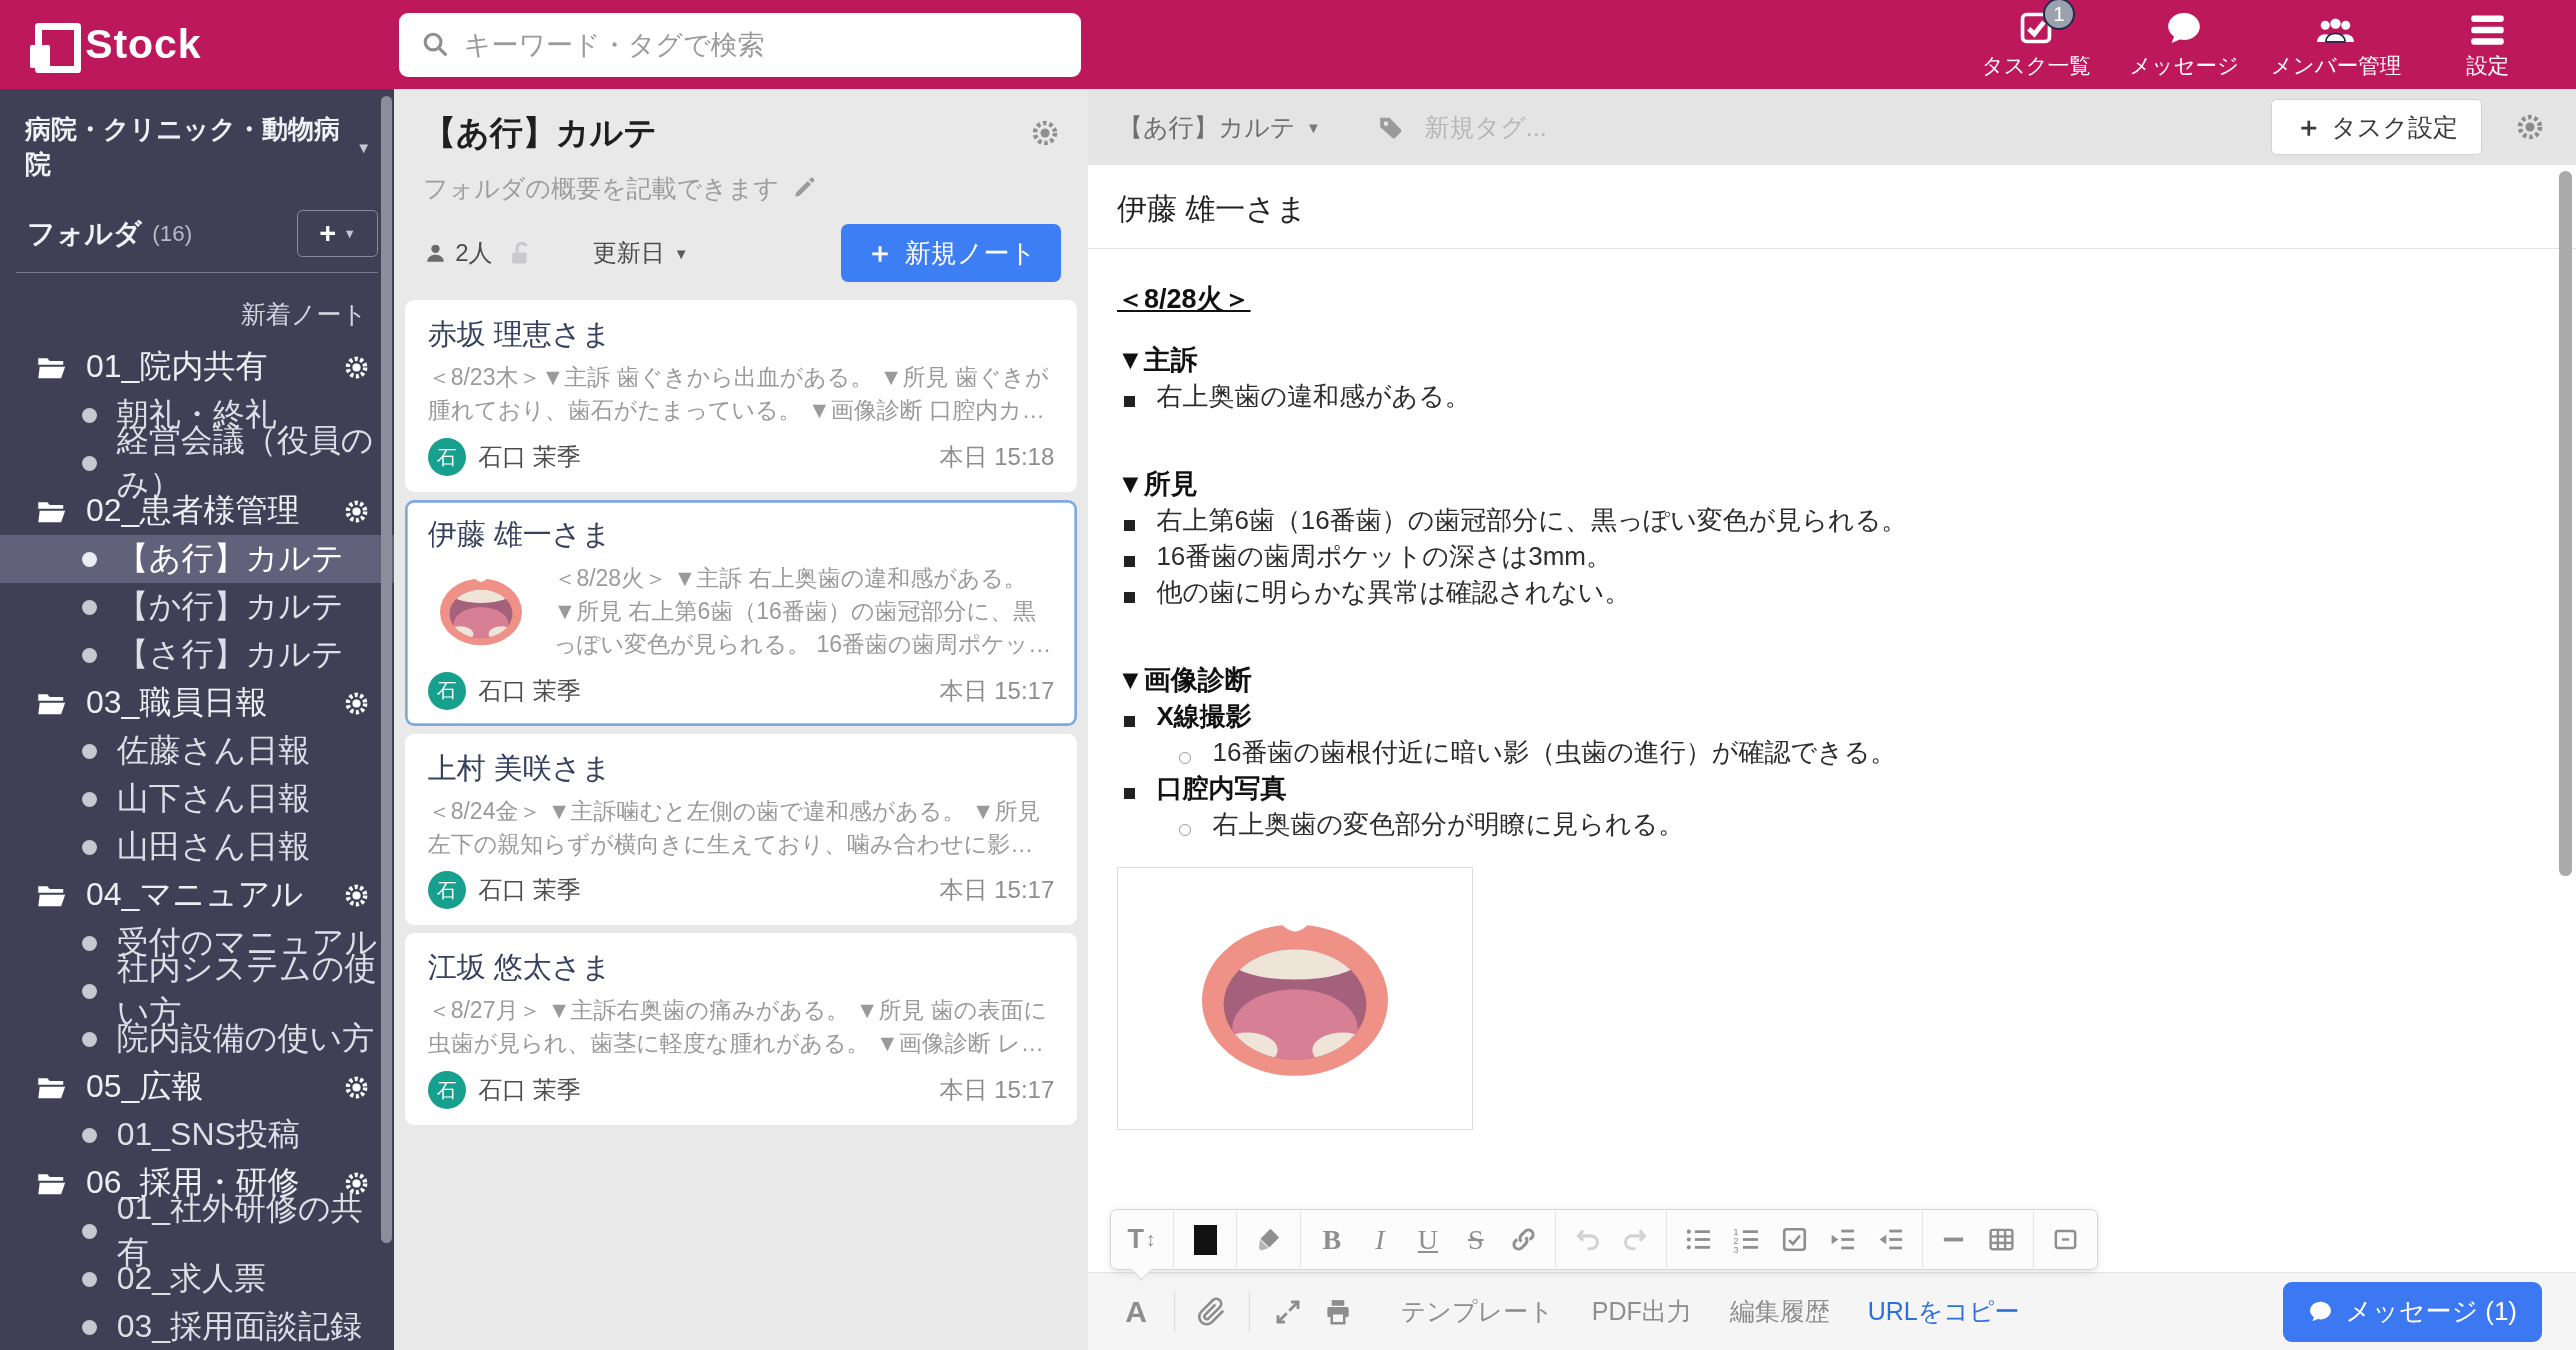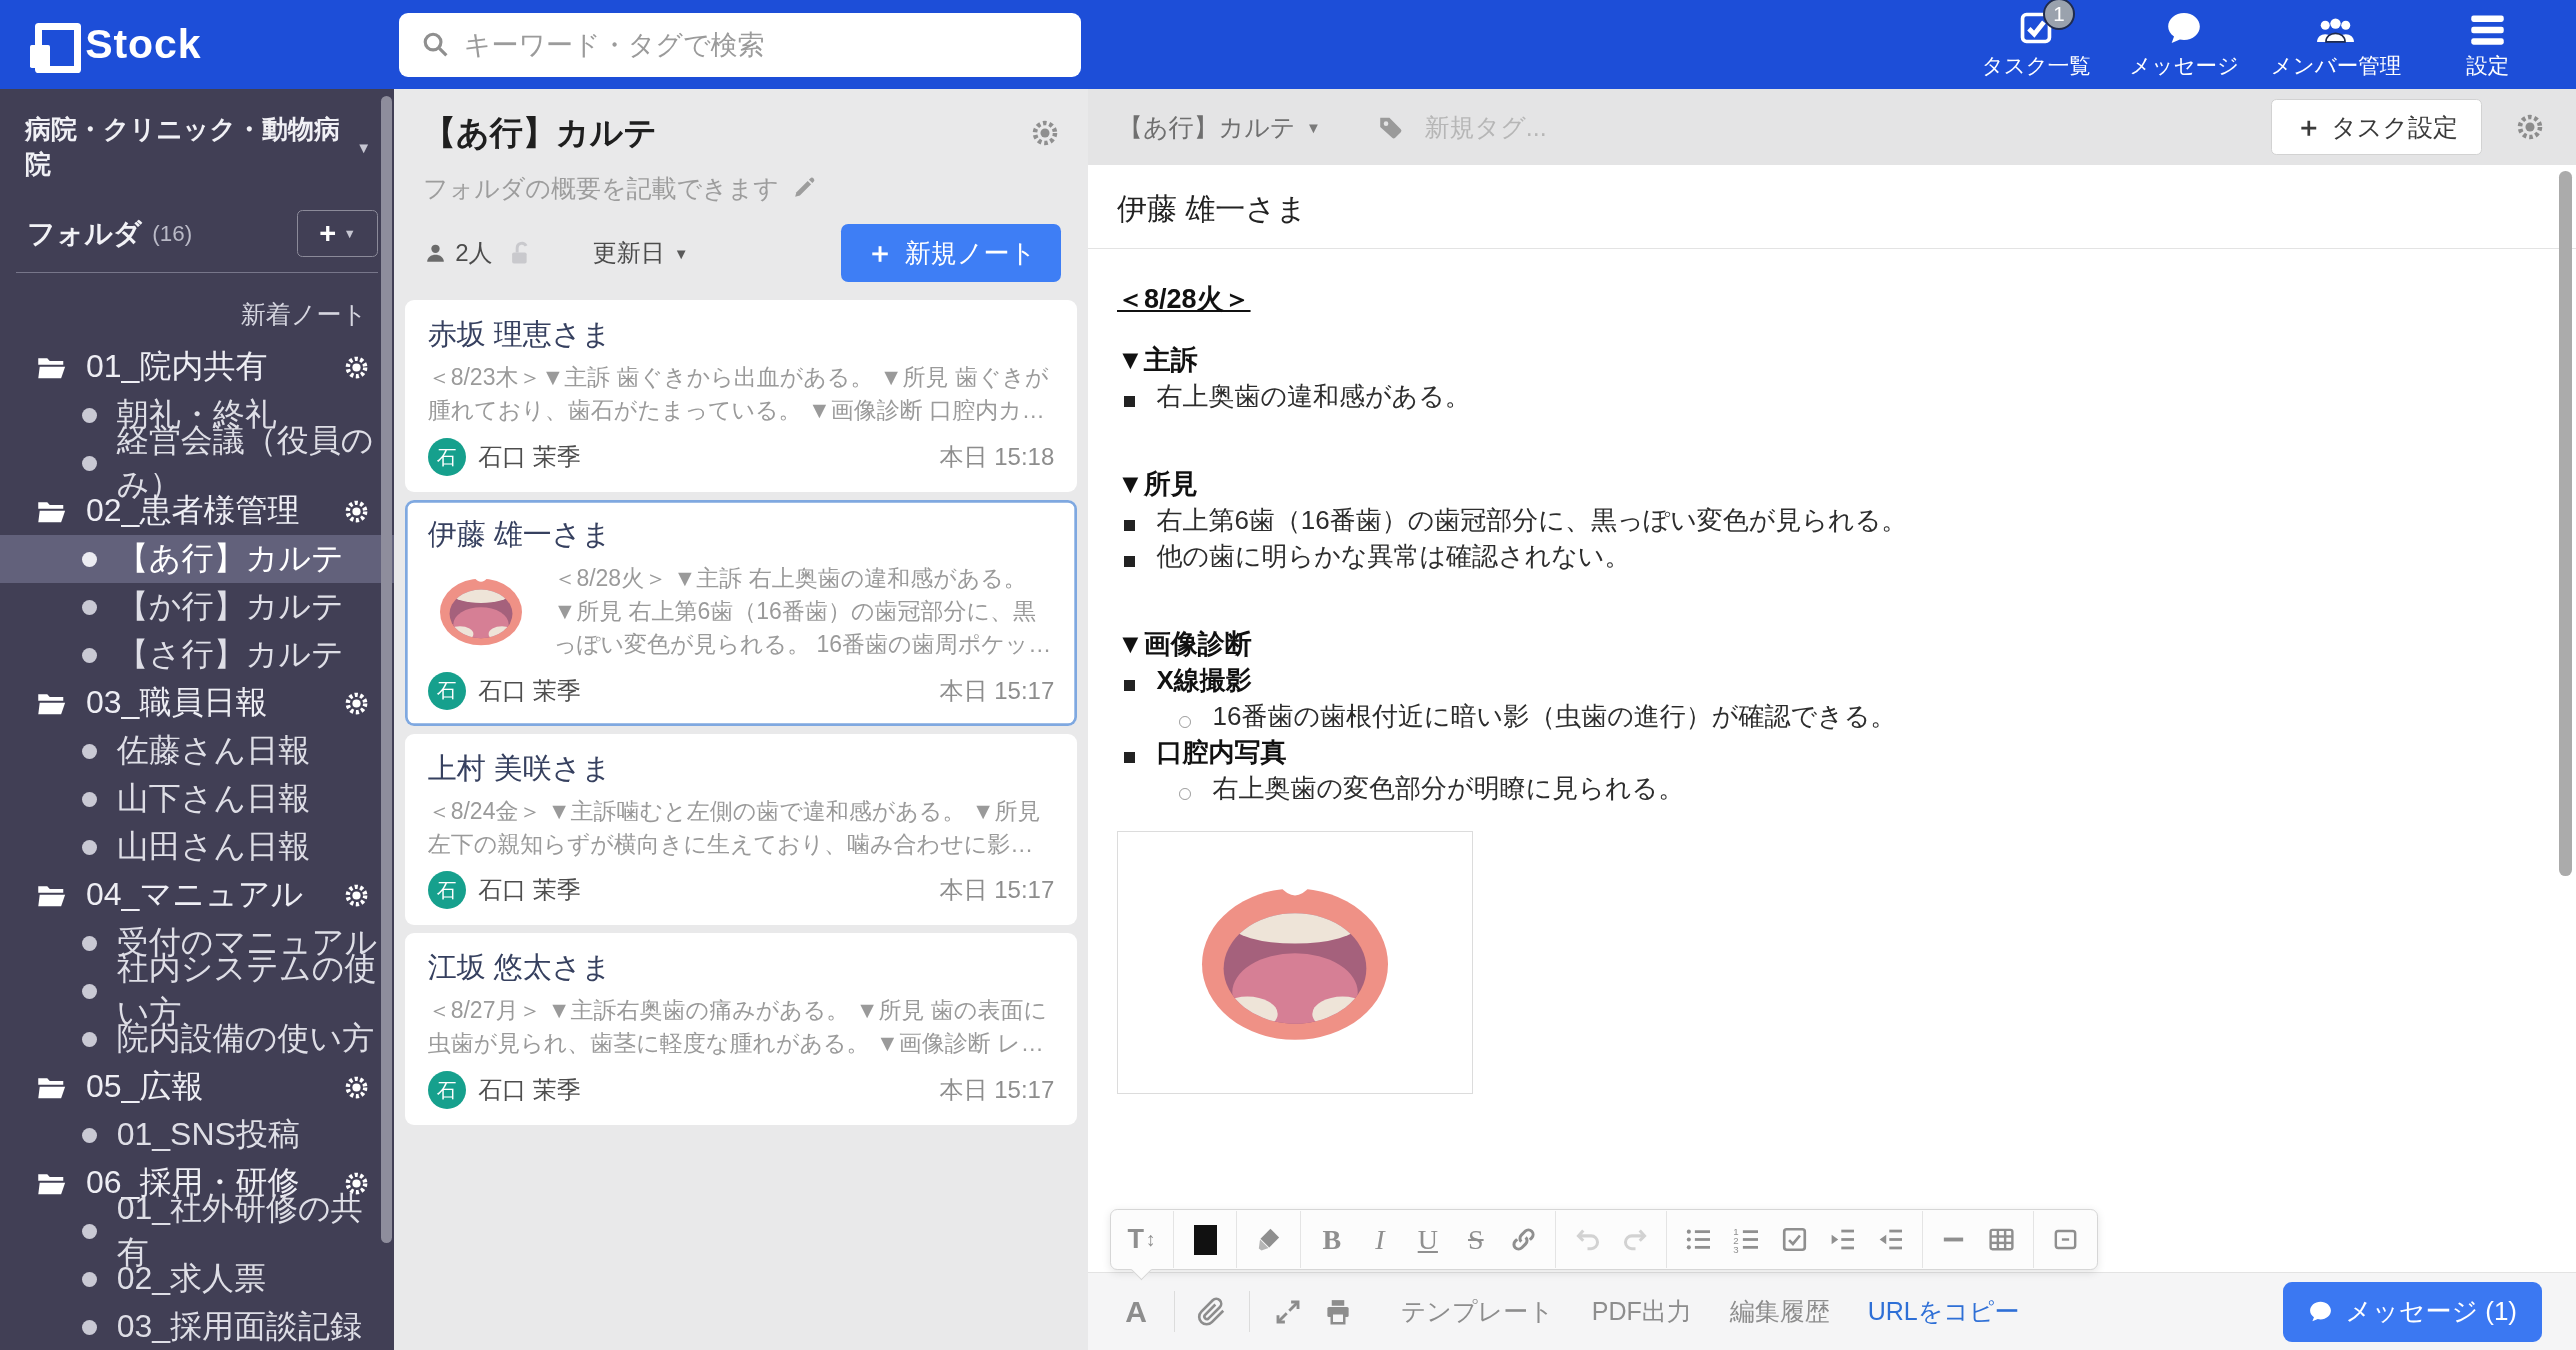--- a/index.html
+++ b/index.html
@@ -2,21 +2,21 @@
 <html style="font-size:14.3px"><head>
 <meta charset="utf-8">
 <style>
   html,body{margin:0;padding:0;background:#fff;}
   body{width:2576px;height:1351px;overflow:hidden;
        font-family:"Liberation Sans","DejaVu Sans",sans-serif;}
   .app{position:relative;width:2576px;height:1351px;overflow:hidden;background:#fff;}
   svg{display:block;}
 
   
-  .topbar{position:absolute;left:0;top:0;width:2576px;height:103px;background:#1d4ed8;}
+  .topbar{position:absolute;left:0;top:0;width:2576px;height:103px;background:#be185d;}
   .logo{position:absolute;left:30px;top:0;height:89px;display:flex;align-items:center;gap:14.3px;cursor:pointer;}
   .logo-mark{width:41px;height:47px;position:relative;display:inline-block;}
   .logo-mark .o{position:absolute;left:5.4px;top:1.8px;width:32px;height:36px;border:7.2px solid #fff;border-radius:3.6px;}
   .logo-mark .f{position:absolute;left:0;bottom:0;width:19.7px;height:23px;background:#fff;border-radius:1.8px;}
   .logo-text{color:#fff;font-size:41px;font-weight:800;letter-spacing:0.9px;}
   .search{position:absolute;left:399px;top:12.5px;width:682px;height:64px;background:#fff;border-radius:9px;
           display:flex;align-items:center;gap:14.3px;padding:0 21.5px;box-sizing:border-box;color:#9b9b9b;font-size:27px;}
   .search .s-ic{width:29px;height:29px;color:#8f8f8f;}
   .topnav{position:absolute;right:14.3px;top:0;height:89px;display:flex;align-items:center;}
   .nav-item{position:relative;min-width:123px;padding:0 12.5px;height:89px;display:flex;flex-direction:column;
@@ -514,20 +514,24 @@
             <span class="tx">右上奥歯の違和感がある。</span>
           </div>
           <div class="b-gap"></div>
           <div class="b-head">▼所見</div>
           <div class="b-item">
             <span class="mk"></span>
             <span class="tx">右上第6歯（16番歯）の歯冠部分に、黒っぽい変色が見られる。</span>
           </div>
           <div class="b-item">
             <span class="mk"></span>
+            <span class="tx">16番歯の歯周ポケットの深さは3mm。</span>
+          </div>
+          <div class="b-item">
+            <span class="mk"></span>
             <span class="tx">他の歯に明らかな異常は確認されない。</span>
           </div>
           <div class="b-gap"></div>
           <div class="b-head">▼画像診断</div>
           <div class="b-item bold">
             <span class="mk"></span>
             <span class="tx">X線撮影</span>
           </div>
           <div class="b-item sub">
             <span class="mk"></span>

